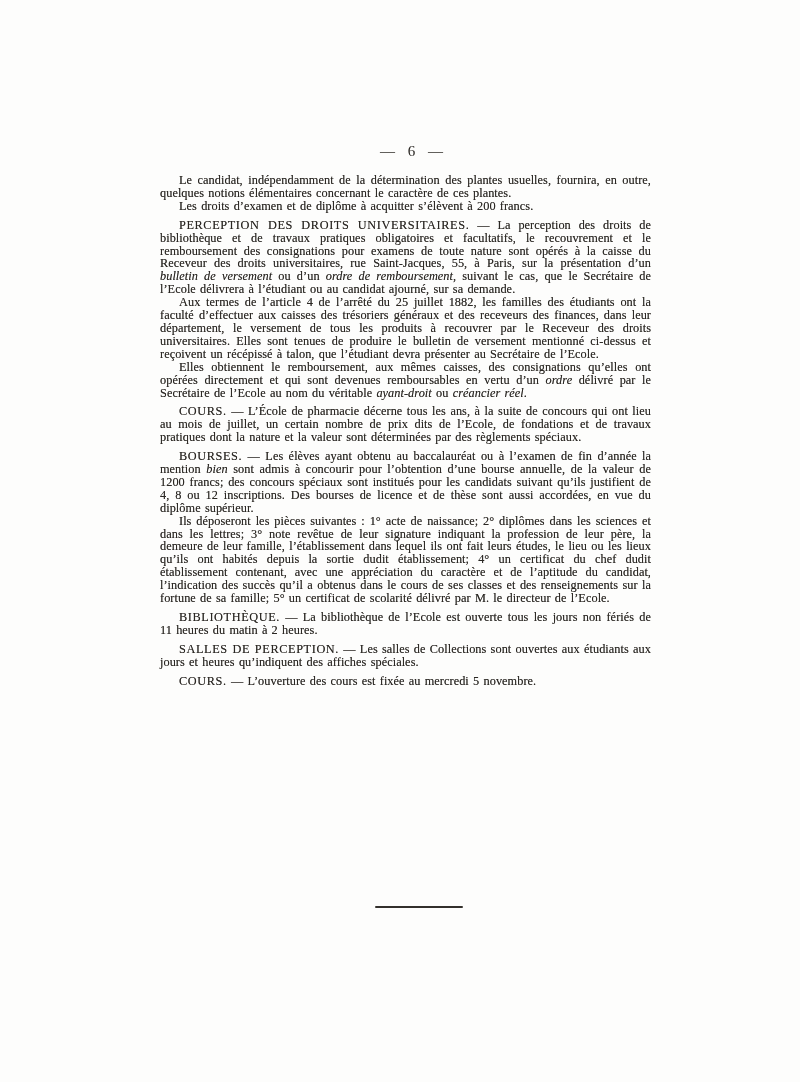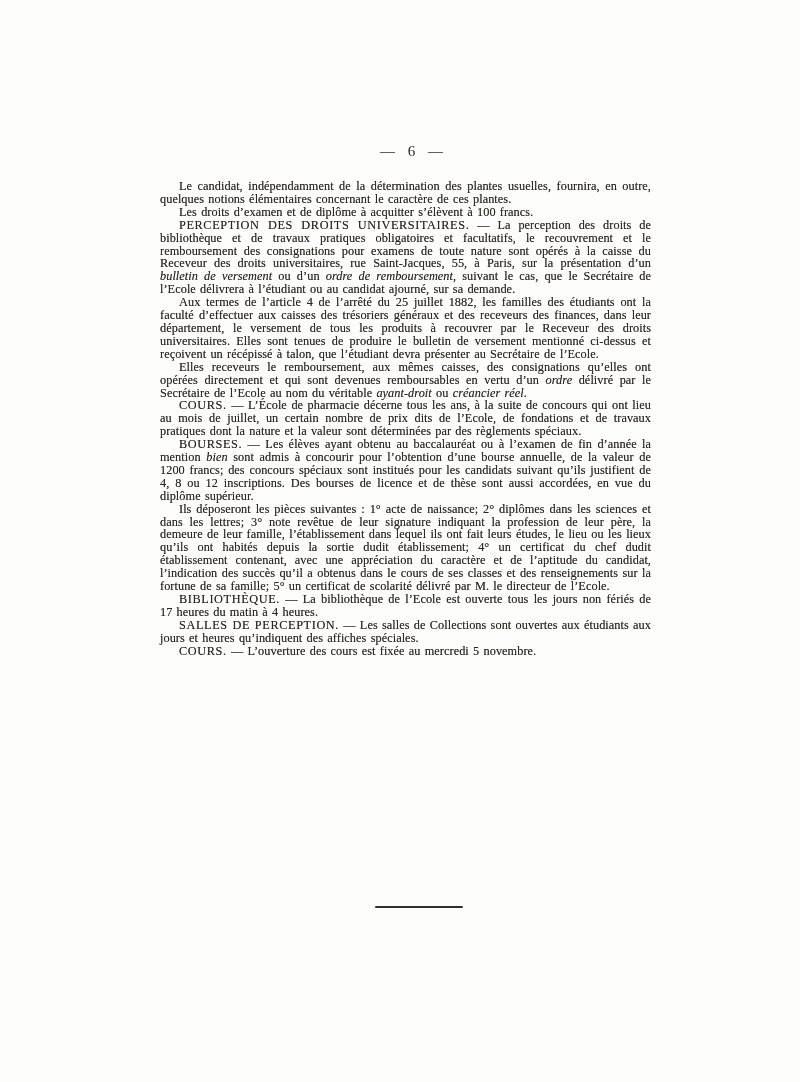--- a/index.html
+++ b/index.html
@@ -23,61 +23,61 @@
     font-size: 15px;
     font-weight: 400;
     letter-spacing: 1px;
     word-spacing: 7px;
     white-space: nowrap;
     color: #2a2723;
   }
   .text-column {
     position: absolute;
     left: 160px;
-    top: 180px;
+    top: 174px;
     width: 491px;
     font-size: 12.3px;
     line-height: 12.9px;
     text-align: justify;
     letter-spacing: 0.05px;
     word-spacing: 1.1px;
     color: #2a2723;
     text-shadow: 0 0 0.45px rgba(42,39,35,0.55);
   }
   .para {
     margin: 0;
     text-indent: 19px;
   }
-  .para.spaced { margin-top: 0; }
+  .para.spaced { margin-top: 6px; }
   .sc { letter-spacing: 0.6px; }
   .it { font-style: italic; }
   .end-rule {
     position: absolute;
     left: 375px;
     top: 906px;
     width: 88px;
     height: 2.4px;
     border-radius: 1.2px;
     background: #33302c;
   }
 </style>
 </head>
 <body>
 
 <div class="sheet">
   <div class="page-number">— 6 —</div>
 
   <div class="text-column">
       <p class="para"><span>Le candidat, indépendamment de la détermination des plantes usuelles, fournira, en outre, quelques notions élémentaires concernant le caractère de ces plantes.</span></p>
-      <p class="para"><span>Les droits d’examen et de diplôme à acquitter s’élèvent à 100 francs.</span></p>
+      <p class="para"><span>Les droits d’examen et de diplôme à acquitter s’élèvent à 200 francs.</span></p>
       <p class="para spaced"><span class="sc">PERCEPTION DES DROITS UNIVERSITAIRES.</span><span> — La perception des droits de bibliothèque et de travaux pratiques obligatoires et facultatifs, le recouvrement et le remboursement des consignations pour examens de toute nature sont opérés à la caisse du Receveur des droits universitaires, rue Saint-Jacques, 55, à Paris, sur la présentation d’un </span><span class="it">bulletin de versement</span><span> ou d’un </span><span class="it">ordre de remboursement</span><span>, suivant le cas, que le Secrétaire de l’Ecole délivrera à l’étudiant ou au candidat ajourné, sur sa demande.</span></p>
       <p class="para"><span>Aux termes de l’article 4 de l’arrêté du 25 juillet 1882, les familles des étudiants ont la faculté d’effectuer aux caisses des trésoriers généraux et des receveurs des finances, dans leur département, le versement de tous les produits à recouvrer par le Receveur des droits universitaires. Elles sont tenues de produire le bulletin de versement mentionné ci-dessus et reçoivent un récépissé à talon, que l’étudiant devra présenter au Secrétaire de l’Ecole.</span></p>
-      <p class="para"><span>Elles receveurs le remboursement, aux mêmes caisses, des consignations qu’elles ont opérées directement et qui sont devenues remboursables en vertu d’un </span><span class="it">ordre</span><span> délivré par le Secrétaire de l’Ecole au nom du véritable </span><span class="it">ayant-droit</span><span> ou </span><span class="it">créancier réel</span><span>.</span></p>
+      <p class="para"><span>Elles obtiennent le remboursement, aux mêmes caisses, des consignations qu’elles ont opérées directement et qui sont devenues remboursables en vertu d’un </span><span class="it">ordre</span><span> délivré par le Secrétaire de l’Ecole au nom du véritable </span><span class="it">ayant-droit</span><span> ou </span><span class="it">créancier réel</span><span>.</span></p>
       <p class="para spaced"><span class="sc">COURS.</span><span> — L’École de pharmacie décerne tous les ans, à la suite de concours qui ont lieu au mois de juillet, un certain nombre de prix dits de l’Ecole, de fondations et de travaux pratiques dont la nature et la valeur sont déterminées par des règlements spéciaux.</span></p>
       <p class="para spaced"><span class="sc">BOURSES.</span><span> — Les élèves ayant obtenu au baccalauréat ou à l’examen de fin d’année la mention </span><span class="it">bien</span><span> sont admis à concourir pour l’obtention d’une bourse annuelle, de la valeur de 1200 francs; des concours spéciaux sont institués pour les candidats suivant qu’ils justifient de 4, 8 ou 12 inscriptions. Des bourses de licence et de thèse sont aussi accordées, en vue du diplôme supérieur.</span></p>
       <p class="para"><span>Ils déposeront les pièces suivantes : 1° acte de naissance; 2° diplômes dans les sciences et dans les lettres; 3° note revêtue de leur signature indiquant la profession de leur père, la demeure de leur famille, l’établissement dans lequel ils ont fait leurs études, le lieu ou les lieux qu’ils ont habités depuis la sortie dudit établissement; 4° un certificat du chef dudit établissement contenant, avec une appréciation du caractère et de l’aptitude du candidat, l’indication des succès qu’il a obtenus dans le cours de ses classes et des renseignements sur la fortune de sa famille; 5° un certificat de scolarité délivré par M. le directeur de l’Ecole.</span></p>
-      <p class="para spaced"><span class="sc">BIBLIOTHÈQUE.</span><span> — La bibliothèque de l’Ecole est ouverte tous les jours non fériés de 17 heures du matin à 4 heures.</span></p>
+      <p class="para spaced"><span class="sc">BIBLIOTHÈQUE.</span><span> — La bibliothèque de l’Ecole est ouverte tous les jours non fériés de 11 heures du matin à 2 heures.</span></p>
       <p class="para spaced"><span class="sc">SALLES DE PERCEPTION.</span><span> — Les salles de Collections sont ouvertes aux étudiants aux jours et heures qu’indiquent des affiches spéciales.</span></p>
       <p class="para spaced"><span class="sc">COURS.</span><span> — L’ouverture des cours est fixée au mercredi 5 novembre.</span></p>
     </div>
 
   <div class="end-rule"></div>
 </div>
 
 </body></html>

